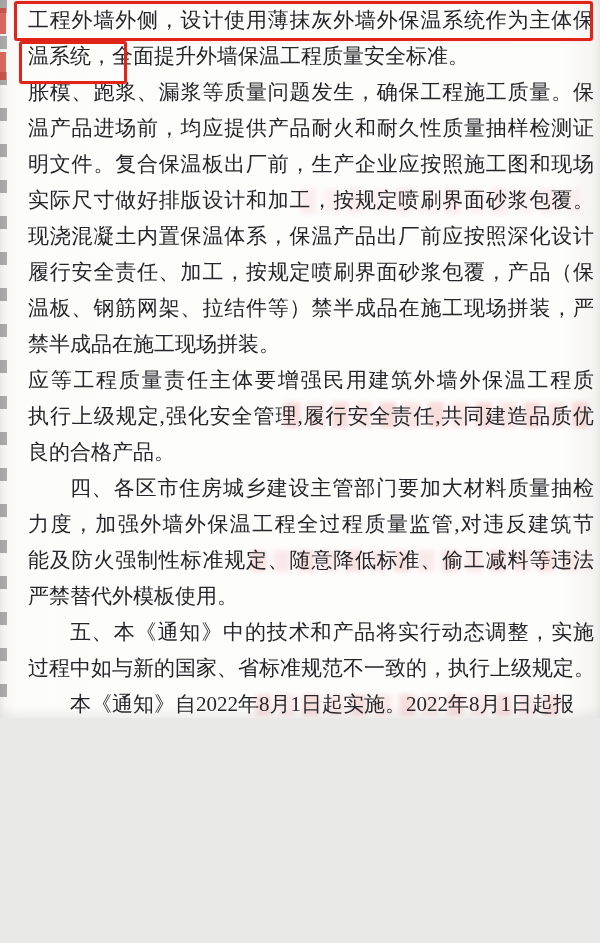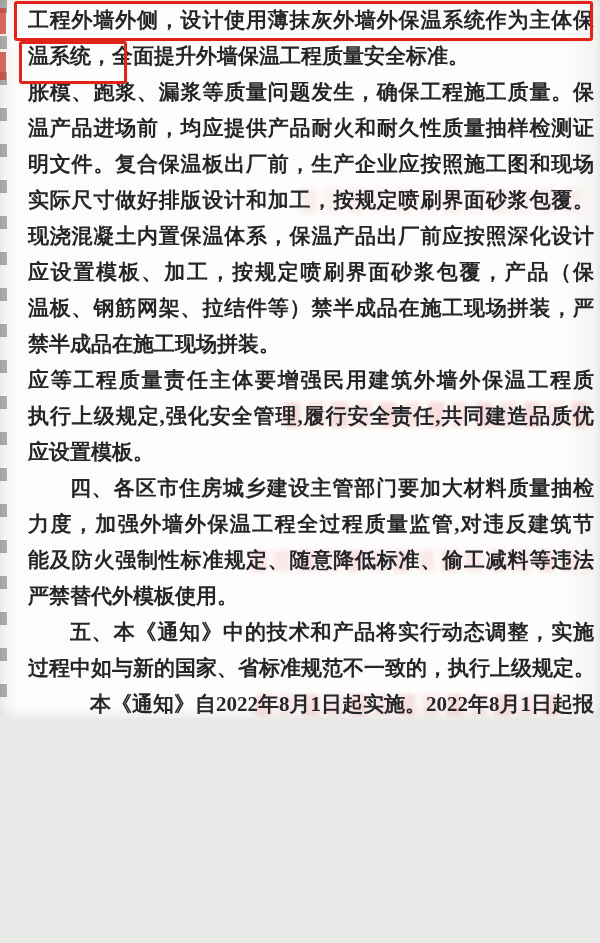--- a/index.html
+++ b/index.html
@@ -6,41 +6,40 @@
   body{
     width:600px;height:943px;overflow:hidden;
     background:#e9e9e7;
     font-family:"Liberation Serif", serif;
   }
   .page{
     position:relative;width:600px;height:718px;overflow:hidden;
     background:linear-gradient(90deg,#f4f3f1 0,#fcfcfb 3%,#fdfdfc 94%,#f3f2ef 100%);
     box-shadow:inset 0 -6px 10px rgba(0,0,0,0.06), inset 0 4px 6px rgba(0,0,0,0.03);
     color:#26262a;
-    font-weight:bold;
   }
   
   .edge-noise{
     position:absolute;left:0;top:0;width:7px;height:943px;
     background:repeating-linear-gradient(180deg,
       rgba(52,50,54,0.55) 0 13px, rgba(52,50,54,0.0) 13px 36px);
     filter:blur(0.6px);opacity:.7;
   }
   .edge-red{position:absolute;left:0;width:6px;background:#cf3a2c;opacity:.75;filter:blur(.4px);}
   .edge-red.a{top:8px;height:26px;}
   .edge-red.b{top:52px;height:28px;}
 
   .body-text{
     position:absolute;left:28px;top:2px;width:566px;
     font-size:21px;line-height:36px;letter-spacing:0;
     text-rendering:optimizeLegibility;
   }
   .line{white-space:nowrap;height:36px;}
   .line.justify{text-align:justify;text-align-last:justify;}
-  .line.indent{text-indent:42px;text-align:right;}
+  .line.indent{text-indent:42px;}
 
   
   .redbox{
     position:absolute;border:3px solid #e0241a;border-radius:3px;
     box-shadow:0 0 1px rgba(224,36,26,.6);
     pointer-events:none;
   }
   .box1{left:14px;top:1px;width:573px;height:34px;}
   .box2{left:19px;top:41px;width:102px;height:37px;}
   .box3{left:62px;top:792px;width:341px;height:38px;}
@@ -80,26 +79,26 @@
   <div class="bleed e"></div>
 
   <div class="body-text" id="lines">
       <div class="line justify">工程外墙外侧，设计使用薄抹灰外墙外保温系统作为主体保</div>
       <div class="line">温系统，全面提升外墙保温工程质量安全标准。</div>
       <div class="line justify">胀模、跑浆、漏浆等质量问题发生，确保工程施工质量。保</div>
       <div class="line justify">温产品进场前，均应提供产品耐火和耐久性质量抽样检测证</div>
       <div class="line justify">明文件。复合保温板出厂前，生产企业应按照施工图和现场</div>
       <div class="line justify">实际尺寸做好排版设计和加工，按规定喷刷界面砂浆包覆。</div>
       <div class="line justify">现浇混凝土内置保温体系，保温产品出厂前应按照深化设计</div>
-      <div class="line justify">应设置模板、加工，按规定喷刷界面砂浆包覆，产品（保</div>
+      <div class="line justify">履行安全责任、加工，按规定喷刷界面砂浆包覆，产品（保</div>
       <div class="line justify">温板、钢筋网架、拉结件等）禁半成品在施工现场拼装，严</div>
       <div class="line">禁半成品在施工现场拼装。</div>
       <div class="line justify">应等工程质量责任主体要增强民用建筑外墙外保温工程质</div>
       <div class="line justify">执行上级规定,强化安全管理,履行安全责任,共同建造品质优</div>
-      <div class="line">应设置模板。</div>
+      <div class="line">良的合格产品。</div>
       <div class="line indent justify">四、各区市住房城乡建设主管部门要加大材料质量抽检</div>
       <div class="line justify">力度，加强外墙外保温工程全过程质量监管,对违反建筑节</div>
       <div class="line justify">能及防火强制性标准规定、随意降低标准、偷工减料等违法</div>
       <div class="line">严禁替代外模板使用。</div>
       <div class="line indent justify">五、本《通知》中的技术和产品将实行动态调整，实施</div>
       <div class="line">过程中如与新的国家、省标准规范不一致的，执行上级规定。</div>
       <div class="line indent">本《通知》自2022年8月1日起实施。2022年8月1日起报</div>
     </div>
 
   <div class="redbox box1" style="border-color: rgb(224, 36, 26);"></div>

